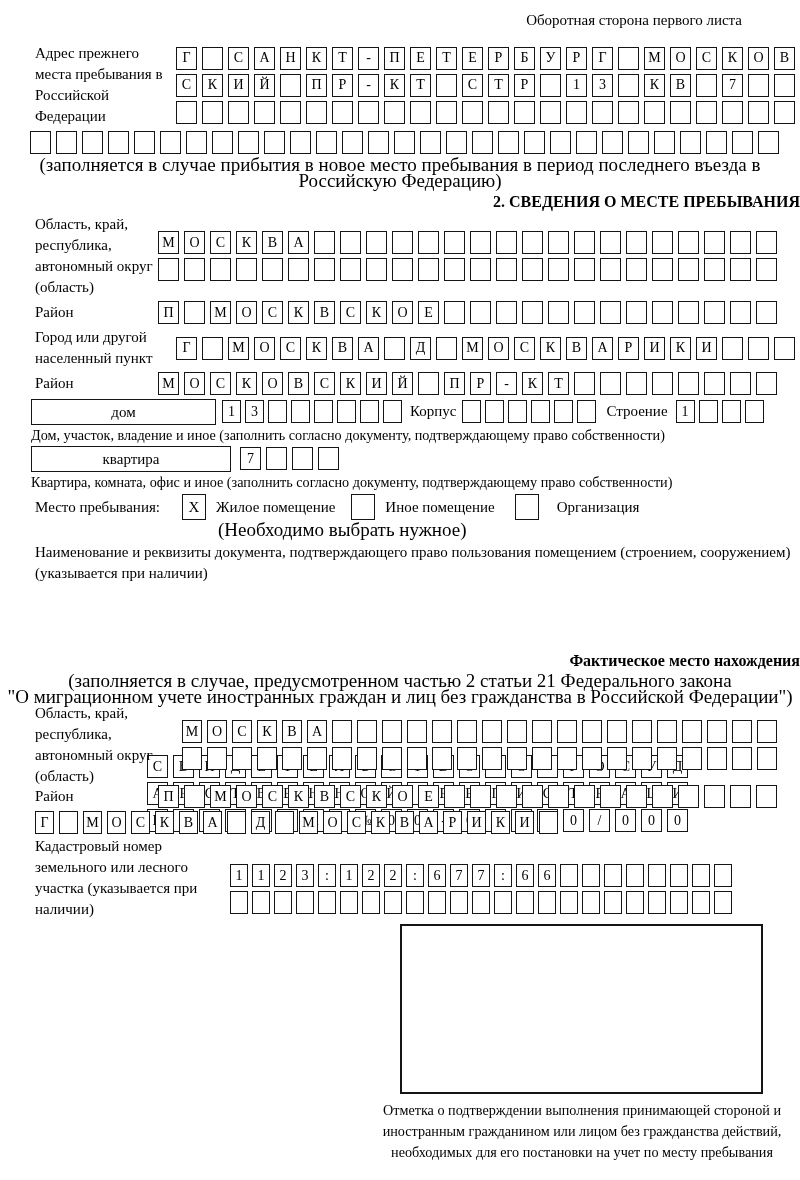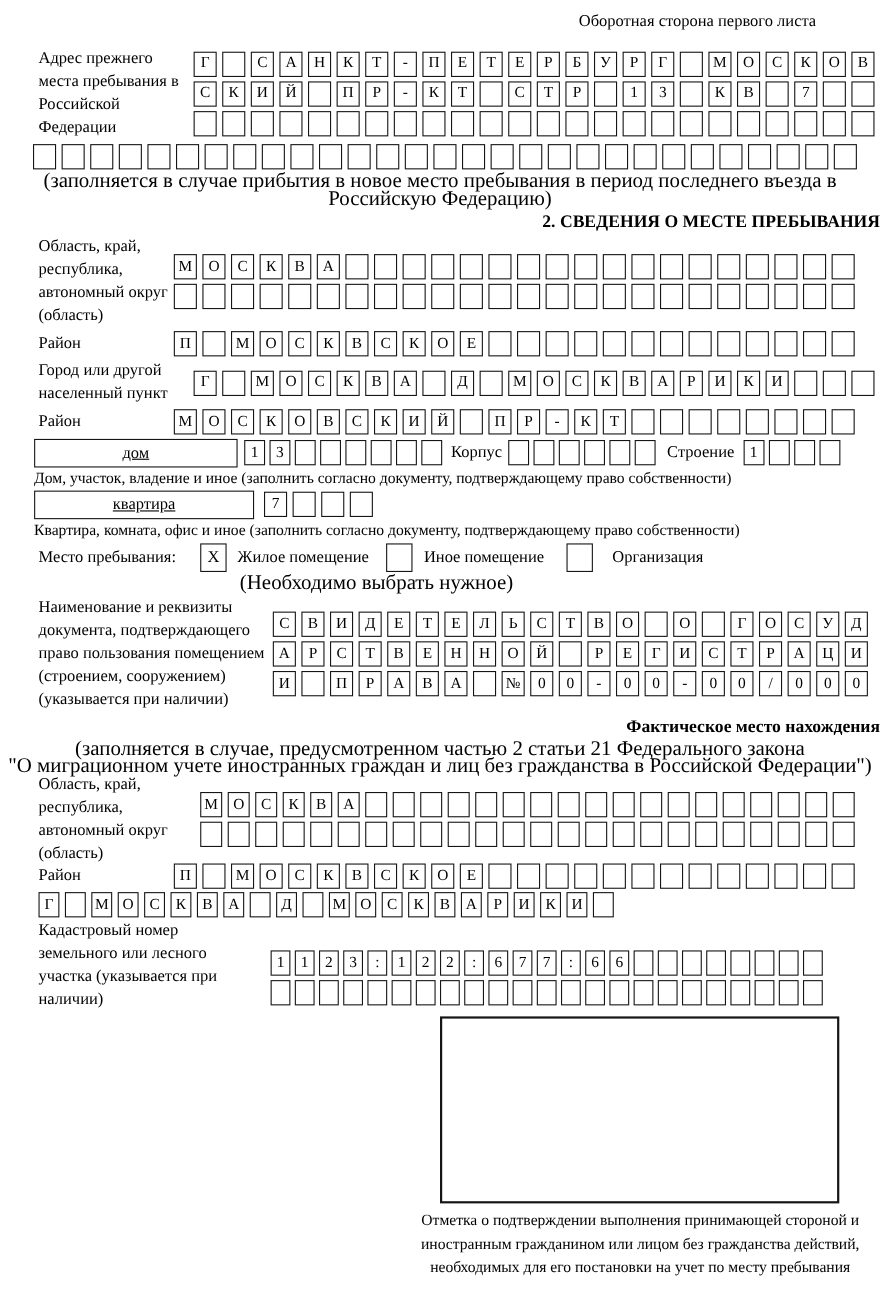--- a/index.html
+++ b/index.html
@@ -28,33 +28,33 @@
     font-size:14px; background:#fff;
   }
   .sec { margin-left:35px;align-items:center; }
   .note { text-align:center; font-size:19px; line-height:16px; }
   .title { text-align:right; font-weight:bold; font-size:16px; line-height:19px; }
   .caption { font-size:14.2px; line-height:16px; margin-left:31px; }
 
   .labelbox {
     flex:none; border:1.5px solid #151515; height:26px;
     display:flex; align-items:center; justify-content:center;
-    font-size:15px; background:#fff;text-decoration:underline;
+    font-size:15px; background:#fff;
   }
   .chk {
     flex:none; width:24px; height:26px; border:1.5px solid #151515;
     display:flex; align-items:center; justify-content:center; font-size:15px;
   }
   .mesto-row { display:flex; align-items:center; margin-left:35px; }
   .mesto-row .t { line-height:26px; }
 
   .ov96 { height:84px; overflow:visible; }
-  .ov-doc { height:105px; overflow:visible; }
+  .ov-doc { height:105px; overflow:visible;flex-direction:column; }
   .ov-f-obl { height:72px; overflow:visible; }
-  .ov-kad { height:82px; overflow:visible;gap:16px; }
+  .ov-kad { height:82px; overflow:visible; }
 
   .stamp-box {
     margin:5px 0 0 400px; width:363px; height:170px;
     border:2px solid #151515; background:#fff;
   }
   .stamp-caption {
     margin:6px 0 0 372px; width:420px;
     text-align:center; font-size:14.2px; line-height:21px;
   }
   .mt2{margin-top:2px;} .mt3{margin-top:3px;} .mt4{margin-top:4px;} .mt14{margin-top:14px;}

